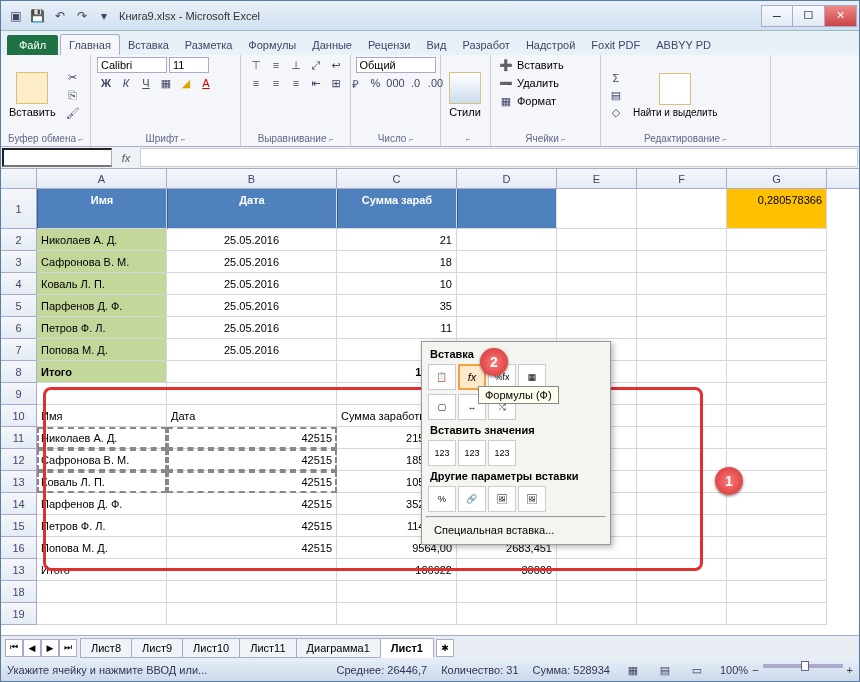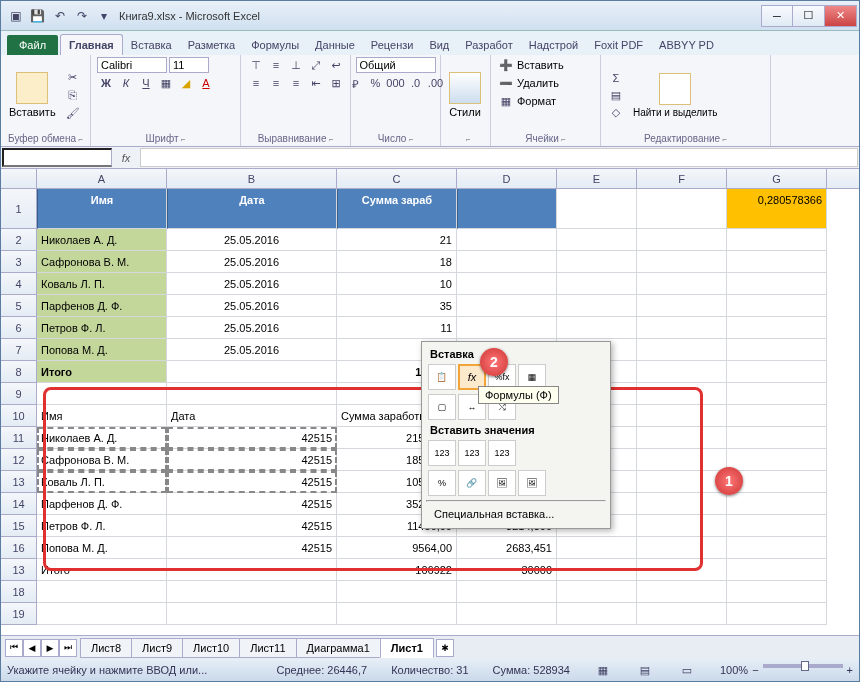--- a/index.html
+++ b/index.html
@@ -9,21 +9,21 @@
 .titlebar-left { display: flex; align-items: center; gap: 4px; padding: 0 6px; }
 .qat-icon { width: 18px; height: 18px; display: inline-flex; align-items: center; justify-content: center; font-size: 12px; color: #446; }
 .title-text { flex: 1; color: #333; }
 .win-controls { display: flex; height: 22px; margin-right: 2px; }
 .win-btn { width: 32px; display: flex; align-items: center; justify-content: center; border: 1px solid #aac; border-left: none; background: linear-gradient(#f8fafe, #e0eaf4); }
 .win-btn:first-child { border-left: 1px solid #aac; }
 .win-btn.close { background: linear-gradient(#e88, #c44); color: #fff; }
 .ribbon-tabs { height: 24px; display: flex; align-items: flex-end; padding-left: 6px; background: #e8f0f8; }
 .file-tab { background: #207245; color: #fff; padding: 4px 12px; border-radius: 2px 2px 0 0; margin-right: 2px; }
 .rtab { padding: 4px 8px; color: #446; cursor: pointer; }
-.rtab.active { background: #f4f6fa; border: 1px solid #aac; border-bottom: none; border-radius: 3px 3px 0 0; font-weight: bold; }
+.rtab.active { background: #f4f6fa; border: 1px solid #aac; border-bottom: none; border-radius: 3px 3px 0 0; }
 .ribbon { height: 92px; background: #f4f6fa; border-bottom: 1px solid #aac; display: flex; }
 .rgroup { border-right: 1px solid #ccd; padding: 2px 6px; display: flex; flex-direction: column; justify-content: space-between; }
 .rgroup-body { flex: 1; display: flex; align-items: center; gap: 6px; }
 .rgroup-label { text-align: center; color: #668; font-size: 10px; }
 .rgroup-label::after { content: " ⌐"; font-size: 8px; color: #889; }
 .big-btn { display: flex; flex-direction: column; align-items: center; gap: 2px; padding: 2px; }
 .big-btn .ico { width: 32px; height: 32px; border: 1px solid #ddc077; background: #fceec8; }
 .small-col { display: flex; flex-direction: column; gap: 2px; }
 .small-ico { width: 18px; height: 16px; display: inline-flex; align-items: center; justify-content: center; font-size: 11px; color: #446; }
 .font-combo { width: 70px; border: 1px solid #aac; background: #fff; padding: 1px 3px; font-size: 11px; }
@@ -57,21 +57,21 @@
 .pm-ico { width: 28px; height: 26px; border: 1px solid #ccc; background: #fff; display: flex; align-items: center; justify-content: center; font-size: 9px; }
 .pm-ico.hl { border: 2px solid #f2a33a; background: #fde9cc; }
 .pm-tooltip { position: absolute; left: 56px; top: 44px; background: #fffff0; border: 1px solid #888; padding: 2px 6px; font-size: 11px; }
 .pm-special { padding: 4px 8px; }
 .sheet-tabs { height: 24px; display: flex; align-items: center; background: #e8edf3; border-top: 1px solid #aac; }
 .nav-btns { display: flex; gap: 0; padding: 0 4px; }
 .nav-btn { width: 18px; height: 18px; border: 1px solid #aac; background: #fff; display: flex; align-items: center; justify-content: center; font-size: 9px; }
 .stab { padding: 3px 10px; border: 1px solid #aac; background: #f0f3f7; margin-left: -1px; }
 .stab.active { background: #fff; font-weight: bold; border-bottom-color: #fff; }
 .statusbar { height: 22px; background: linear-gradient(#e6eef7, #cad9ea); display: flex; align-items: center; padding: 0 6px; color: #335; font-size: 11px; justify-content: space-between; }
-.status-right { display: flex; align-items: center; gap: 24px; }
+.status-right { display: flex; align-items: center; gap: 14px; }
 .zoom { display: flex; align-items: flex-start; gap: 4px; }
 .zoom-track { width: 80px; height: 4px; background: #aac; position: relative; }
 .zoom-thumb { position: absolute; left: 38px; top: -3px; width: 8px; height: 10px; background: #fff; border: 1px solid #668; }
 </style>
 </head>
 <body>
 
 <div class="window">
   <div class="titlebar">
     <div class="titlebar-left">
@@ -443,20 +443,21 @@
         <div class="pm-ico">▢</div>
         <div class="pm-ico">↔</div>
         <div class="pm-ico">⤭</div>
       </div>
       <div class="pm-title">Вставить значения</div>
       <div class="pm-row">
         <div class="pm-ico">123</div>
         <div class="pm-ico">123</div>
         <div class="pm-ico">123</div>
       </div>
+      <div class="pm-title">Другие параметры вставки</div>
       <div class="pm-row">
         <div class="pm-ico">%</div>
         <div class="pm-ico">🔗</div>
         <div class="pm-ico">🖼</div>
         <div class="pm-ico">🖼</div>
       </div>
       <hr style="margin:2px 0">
       <div class="pm-special">Специальная вставка...</div>
       <div class="callout" style="left:58px;top:6px">2</div>
     </div>

